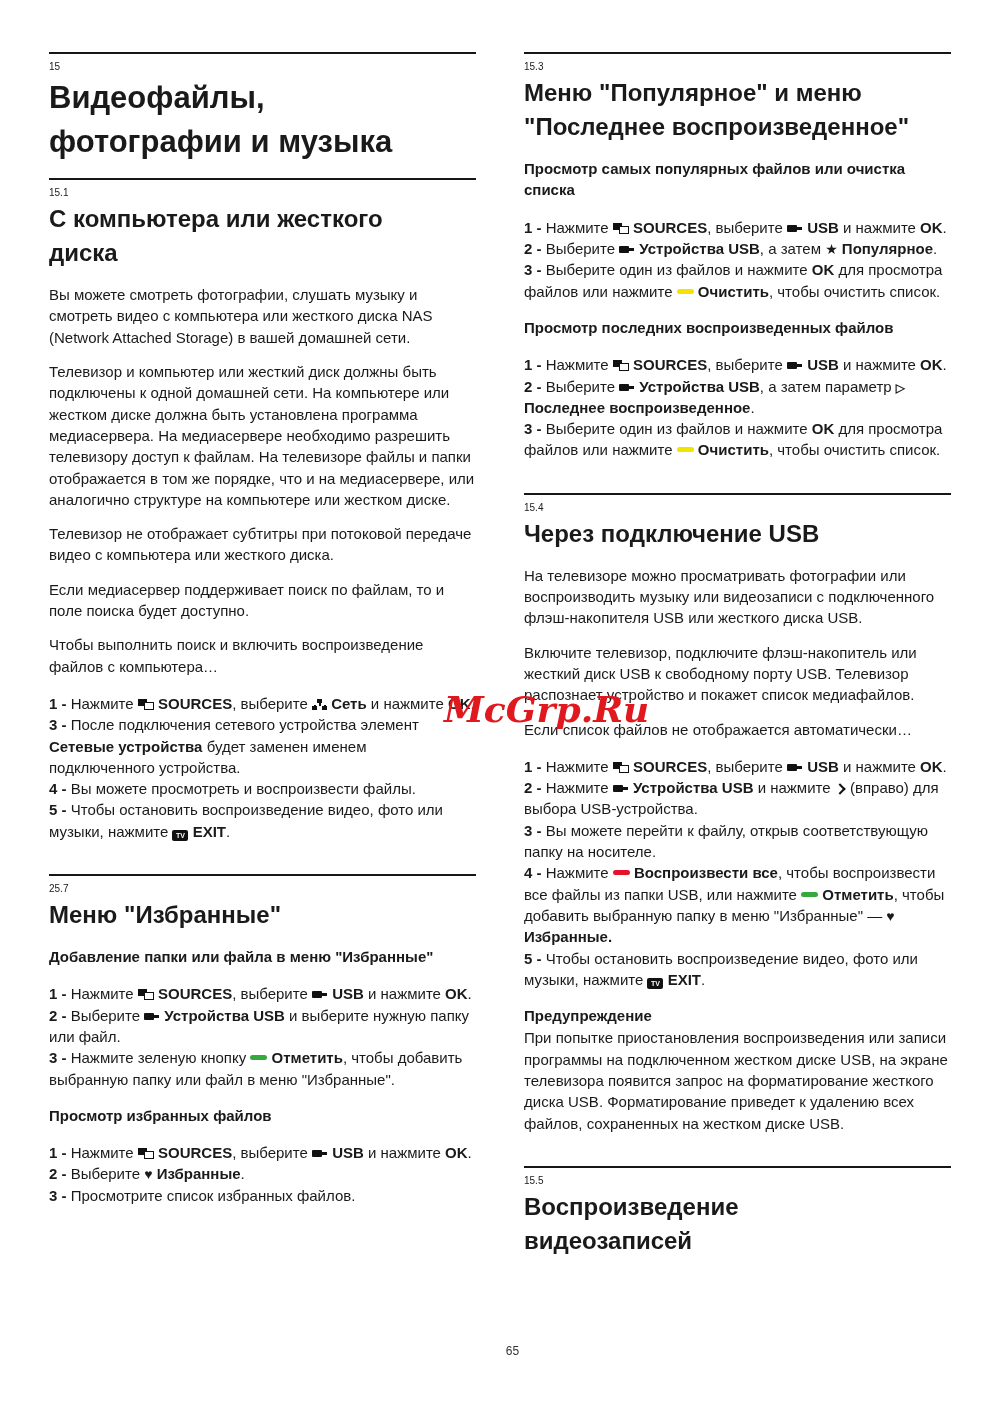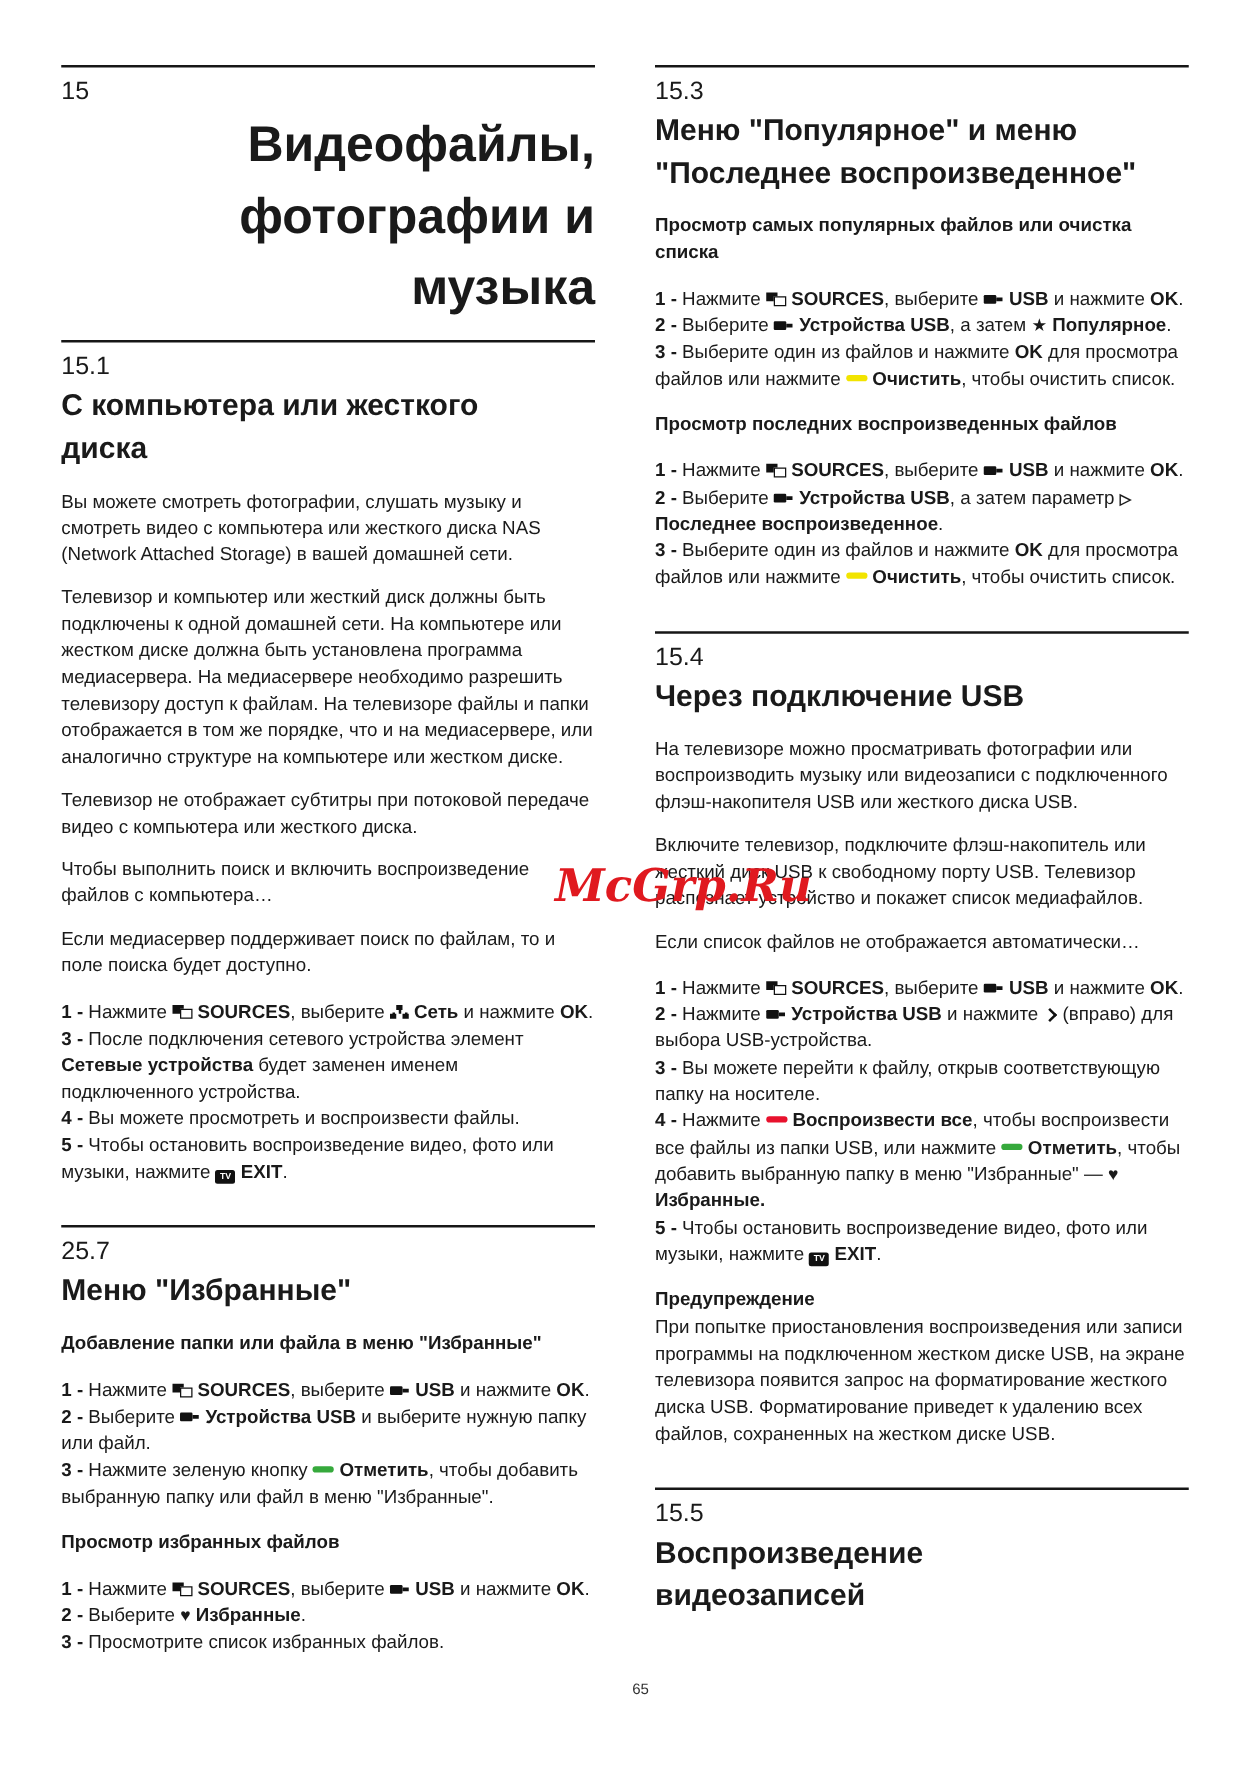--- a/index.html
+++ b/index.html
@@ -3,22 +3,22 @@
 <meta charset="utf-8">
 <style>
   html,body{margin:0;padding:0;background:#ffffff;}
   .page{position:relative;width:1000px;height:1414px;background:#fff;
         font-family:"Liberation Sans",sans-serif;color:#1a1a1a;overflow:hidden;}
   .col{position:absolute;top:52px;width:427px;}
   #col-left{left:49px;}
   #col-right{left:524px;}
 
   .rule{border:0;border-top:2px solid #161616;margin:0 0 7px 0;height:0;}
-  .sec-num{font-size:20px;line-height:1.2;margin:0 0 3px 0;}
-  .chapter-title{font-size:40px;font-weight:700;line-height:1.42;margin:2px 0 14px 0;white-space:pre-line;text-align:right;}
+  .sec-num{font-size:10px;line-height:1.2;margin:0 0 3px 0;}
+  .chapter-title{font-size:31px;font-weight:700;line-height:1.42;margin:2px 0 14px 0;white-space:pre-line;}
   .section-title{font-size:24px;font-weight:700;line-height:1.42;margin:2px 0 14px 0;white-space:pre-line;}
   .section{margin-top:32px;}
   .chapter + .section,.col > .section:first-child{margin-top:0;}
 
   .para{font-size:15px;line-height:1.42;margin:0 0 13px 0;}
   .subhead{font-size:15px;font-weight:700;line-height:1.42;margin:0 0 1px 0;}
   .steps{margin:16px 0 15px 0;}
   .step{font-size:15px;line-height:1.42;margin:0;}
 
   .icon{display:inline-block;}
@@ -59,22 +59,22 @@
       </div>
       <div class="section">
         <div class="rule"></div>
         <div class="sec-num">15.1</div>
         <h2 class="section-title">С компьютера или жесткого
 диска</h2>
       </div>
       <p class="para"><span>Вы можете смотреть фотографии, слушать музыку и смотреть видео с компьютера или жесткого диска NAS (Network Attached Storage) в вашей домашней сети.</span></p>
       <p class="para"><span>Телевизор и компьютер или жесткий диск должны быть подключены к одной домашней сети. На компьютере или жестком диске должна быть установлена программа медиасервера. На медиасервере необходимо разрешить телевизору доступ к файлам. На телевизоре файлы и папки отображается в том же порядке, что и на медиасервере, или аналогично структуре на компьютере или жестком диске.</span></p>
       <p class="para"><span>Телевизор не отображает субтитры при потоковой передаче видео с компьютера или жесткого диска.</span></p>
+      <p class="para"><span>Если медиасервер поддерживает поиск по файлам, то и поле поиска будет доступно.</span></p>
       <p class="para"><span>Чтобы выполнить поиск и включить воспроизведение файлов с компьютера…</span></p>
-      <p class="para"><span>Если медиасервер поддерживает поиск по файлам, то и поле поиска будет доступно.</span></p>
       <div class="steps">
         <p class="step"><strong>1 - </strong><span>Нажмите </span><span class="icon icon-sources"></span><strong> SOURCES</strong><span>, выберите </span><span class="icon icon-network"></span><strong> Сеть</strong><span> и нажмите </span><strong>OK</strong><span>.</span></p>
         <p class="step"><strong>3 - </strong><span>После подключения сетевого устройства элемент </span><strong>Сетевые устройства</strong><span> будет заменен именем подключенного устройства.</span></p>
         <p class="step"><strong>4 - </strong><span>Вы можете просмотреть и воспроизвести файлы.</span></p>
         <p class="step"><strong>5 - </strong><span>Чтобы остановить воспроизведение видео, фото или музыки, нажмите </span><span class="icon icon-tv">TV</span><strong> EXIT</strong><span>.</span></p>
       </div>
       <div class="section">
         <div class="rule"></div>
         <div class="sec-num">25.7</div>
         <h2 class="section-title">Меню "Избранные"</h2>

